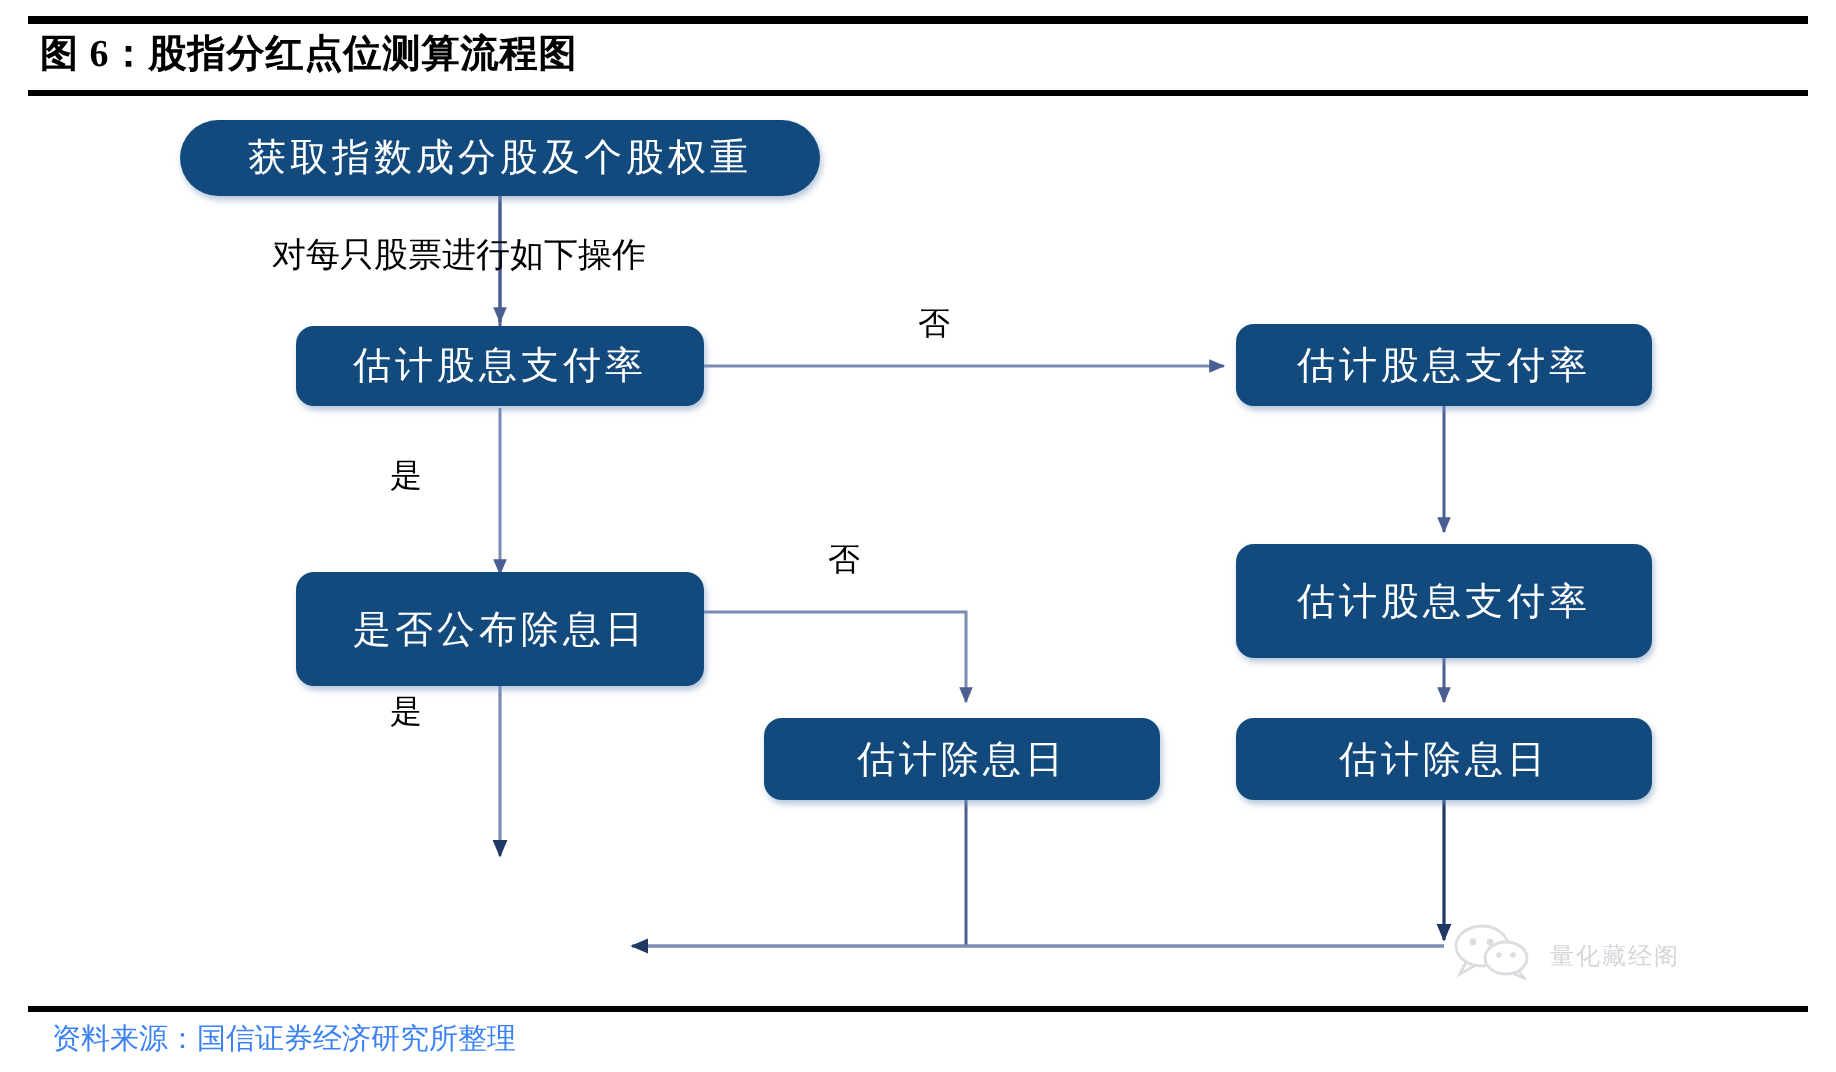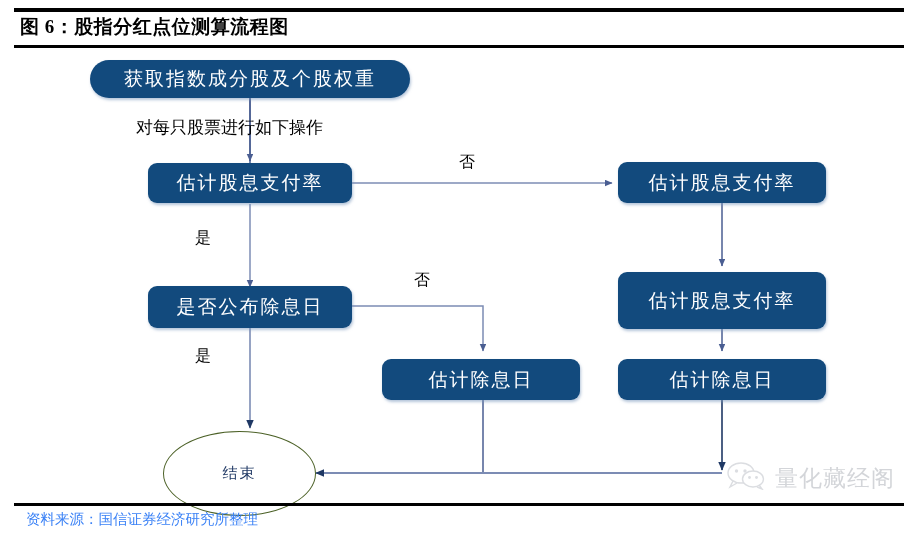--- a/index.html
+++ b/index.html
@@ -121,21 +121,21 @@
   .watermark {
     position: absolute;
     left: 726px;
     top: 462px;
     display: flex;
     align-items: center;
     gap: 7px;
     opacity: 0.62;
   }
   .watermark .wm-text {
-    font-size: 23px;
+    font-size: 12px;
     color: #b9bcc2;
     letter-spacing: 1px;
     white-space: nowrap;
     font-family: "Liberation Serif", "DejaVu Serif", serif;
   }
 </style>
 </head>
 <body>
 
 <div id="page">
@@ -183,35 +183,34 @@
     <div class="node" style="left:90px; top:12px; width:320px; height:38px;border-radius:19px;">获取指数成分股及个股权重</div>
 
     <div class="note-label" style="left:136px; top:68px;">对每只股票进行如下操作</div>
 
     <div class="node" style="left:148px; top:115px; width:204px; height:40px;">估计股息支付率</div>
 
     <div class="edge-label" style="left:459px; top:104px;">否</div>
 
     <div class="edge-label" style="left:195px; top:180px;">是</div>
 
-    <div class="node" style="left:148px; top:238px; width:204px; height:42px;">是否公布除息日</div>
+    <div class="node" style="left:148px; top:238px; width:204px; height:57px;">是否公布除息日</div>
 
     <div class="edge-label" style="left:414px; top:222px;">否</div>
 
     <div class="edge-label" style="left:195px; top:298px;">是</div>
 
     <div class="node" style="left:382px; top:311px; width:198px; height:41px;">估计除息日</div>
 
     <div class="node" style="left:618px; top:114px; width:208px; height:41px;">估计股息支付率</div>
 
     <div class="node" style="left:618px; top:224px; width:208px; height:57px;">估计股息支付率</div>
 
     <div class="node" style="left:618px; top:311px; width:208px; height:41px;">估计除息日</div>
 
-    <div class="terminator" style="left:163px; top:383px; width:153px; height:85px;">结束</div>
 
   </div>
 
   <div class="rule rule-bottom"></div>
   <div class="source">资料来源：国信证券经济研究所整理</div>
 
   <div class="watermark">
     <span>
       <svg width="42" height="28" viewBox="0 0 42 28">
         <ellipse cx="15" cy="11" rx="13" ry="10" fill="none" stroke="#c6c9cf" stroke-width="1.4"></ellipse>

